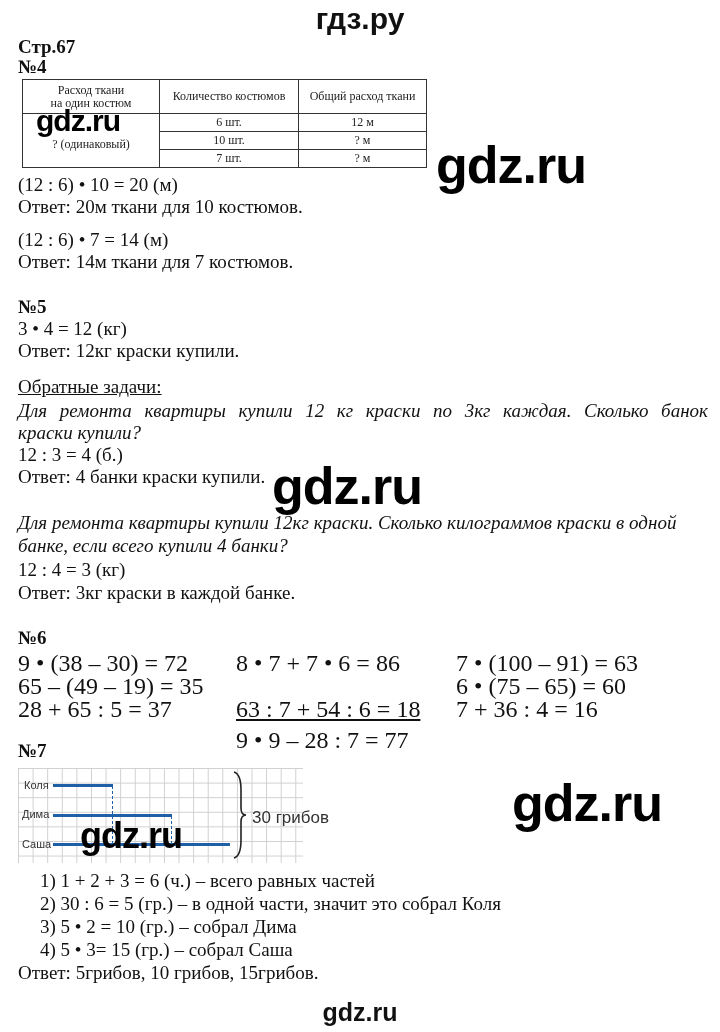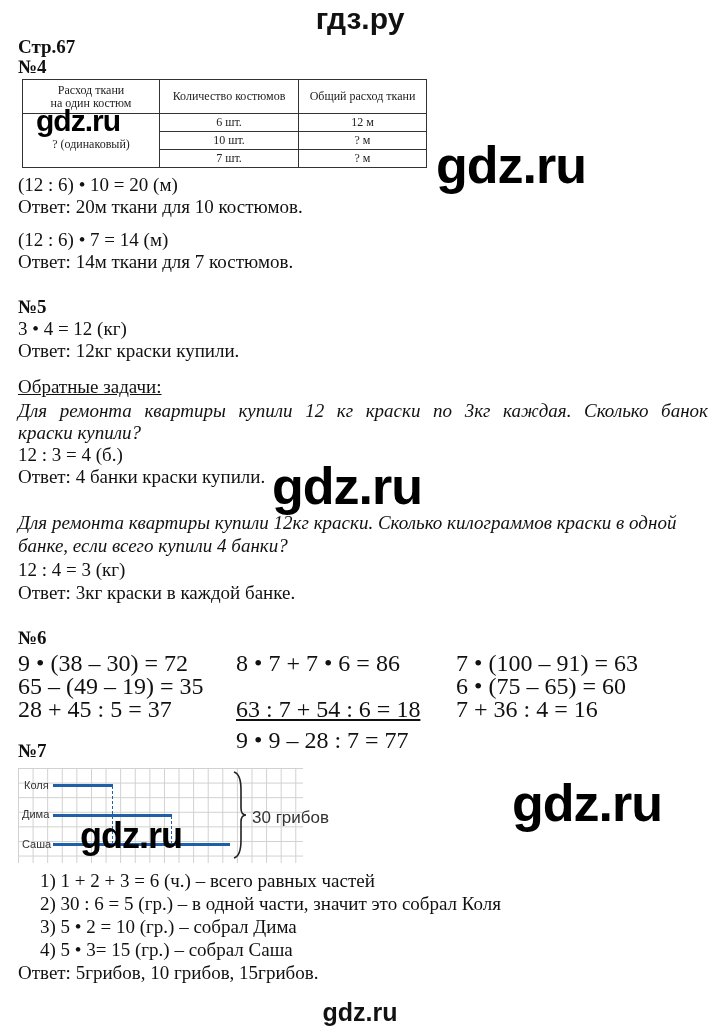--- a/index.html
+++ b/index.html
@@ -73,21 +73,21 @@
 <div class="line" style="top:466px;">Ответ: 4 банки краски купили.</div>
 
 <div class="line it" style="top:512px;">Для ремонта квартиры купили 12кг краски. Сколько килограммов краски в одной</div>
 <div class="line it" style="top:535px;">банке,  если всего купили 4 банки?</div>
 <div class="line" style="top:559px;">12 : 4 = 3 (кг)</div>
 <div class="line" style="top:582px;">Ответ: 3кг краски в каждой банке.</div>
 
 <div class="line bold" style="top:627px;">№6</div>
 <div class="eq" style="left:18px; top:650px;">9 • (38 – 30) = 72</div>
 <div class="eq" style="left:18px; top:673px;">65 – (49 – 19) = 35</div>
-<div class="eq" style="left:18px; top:696px;">28 + 45 : 5 = 37</div>
+<div class="eq" style="left:18px; top:696px;">28 + 65 : 5 = 37</div>
 <div class="eq" style="left:236px; top:650px;">8 • 7 + 7 • 6 = 86</div>
 <div class="eq" style="left:236px; top:700px;margin-top:27px;">9 • 9 – 28 : 7 = 77</div>
 <div class="eq" style="left:236px; top:696px;text-decoration:underline;">63 : 7 + 54 : 6 = 18</div>
 <div class="eq" style="left:456px; top:650px;">7 • (100 – 91) = 63</div>
 <div class="eq" style="left:456px; top:673px;">6 • (75 – 65) = 60</div>
 <div class="eq" style="left:456px; top:696px;">7 + 36 : 4 = 16</div>
 
 <div class="line bold" style="top:740px;">№7</div>
 <div class="grid"></div>
 <div class="dlabel" style="left:24px; top:779px;">Коля</div>

